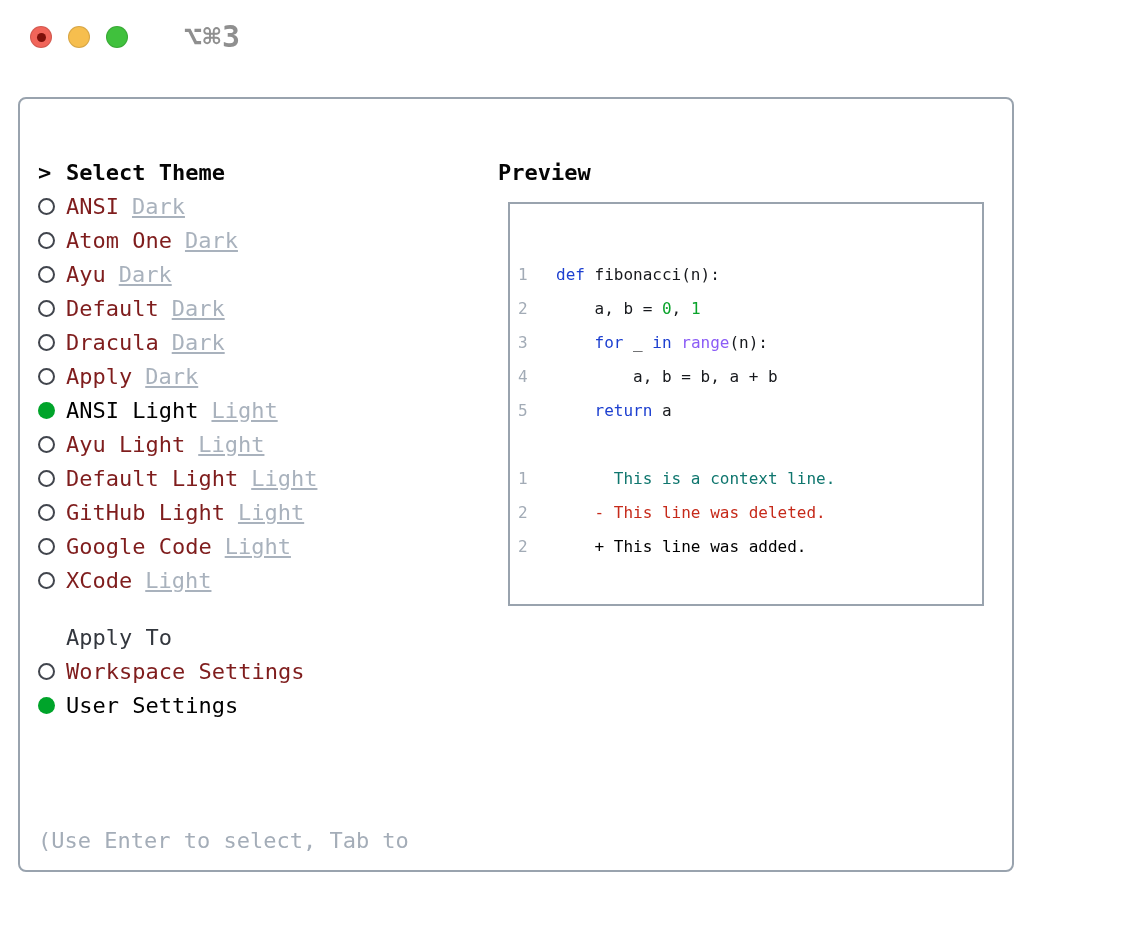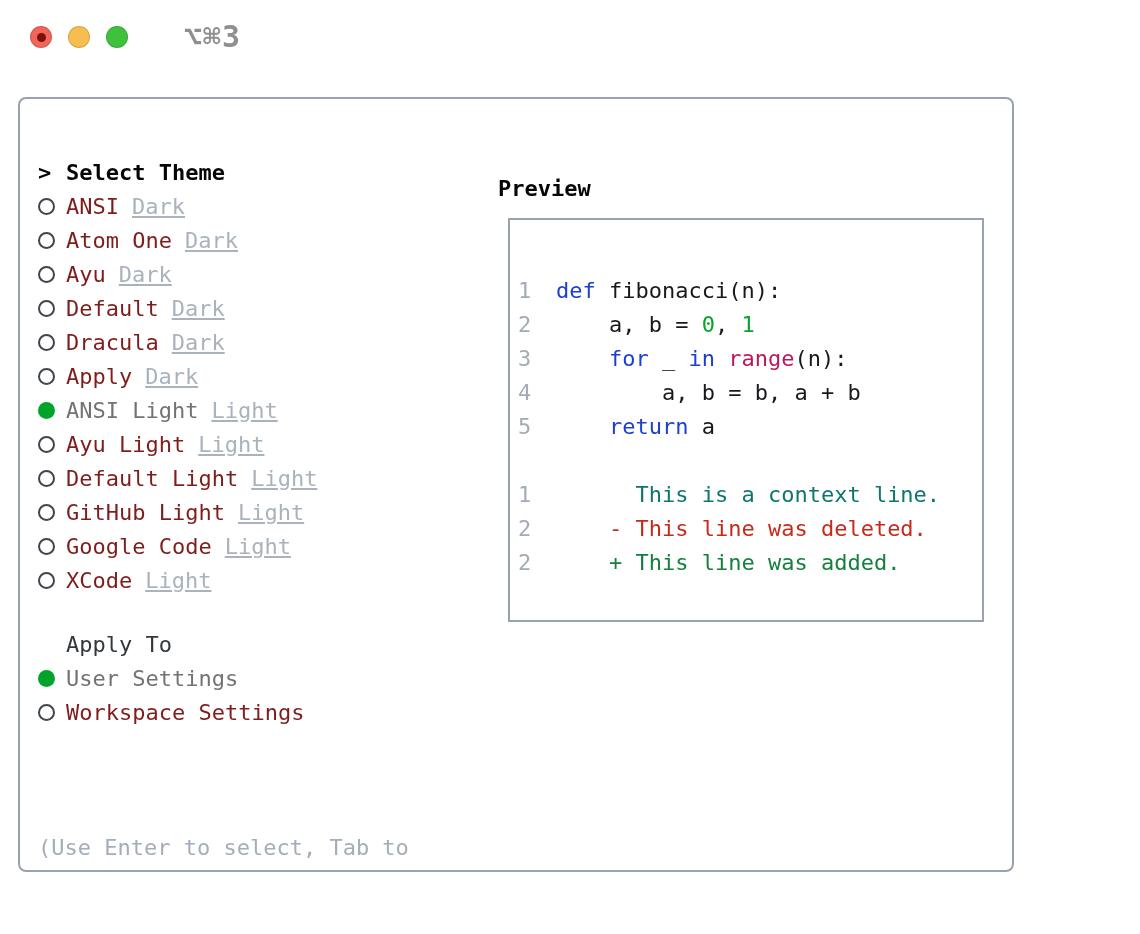--- a/index.html
+++ b/index.html
@@ -20,49 +20,49 @@
   .shortcut{margin-left:40px;font-size:30px;font-weight:bold;color:#8f8f8f;letter-spacing:1px;line-height:22px;}
 
   
   .panel{
     position:absolute;left:18px;top:97px;width:996px;height:775px;
     border:2px solid #99a3ae;border-radius:8px;background:#fff;
     box-sizing:border-box;padding:56px 26px 0 18px;
     display:flex;
   }
   .col-left{width:460px;flex:none;}
-  .col-right{flex:1;margin-top:16px;}
+  .col-right{flex:1;}
 
   .row{display:flex;align-items:center;height:34px;font-size:22px;color:#33373e;white-space:pre;}
   .marker{width:28px;flex:none;display:flex;align-items:center;}
   .arrow{font-weight:bold;color:#050505;}
   .bold{font-weight:bold;color:#050505;}
   .circle{width:17px;height:17px;border-radius:50%;border:2px solid #41454d;box-sizing:border-box;}
   .circle.selected{border:none;background:#00a42a;}
   .name{color:#7f1d1d;}
-  .name.selected-text{color:#737373;}
+  .name.selected-text{color:#000000;}
   .variant{color:#a9b2bd;margin-left:13px;text-decoration:underline;}
-  .apply-section{margin-top:30px;}
+  .apply-section{margin-top:23px;}
   .hint{margin-top:34px;color:#a4adb8;font-size:22px;line-height:34px;white-space:pre;}
 
   
   .preview-box{
     margin:13px 0 0 10px;width:476px;height:404px;
     border:2px solid #99a3ae;box-sizing:border-box;
     padding:54px 0 0 8px;background:#fff;overflow:hidden;
   }
-  .pline{height:34px;line-height:34px;font-size:22px;white-space:pre;}
+  .pline{height:34px;line-height:34px;font-size:16px;white-space:pre;}
   .lnum{display:inline-block;width:38px;color:#a2abb6;}
   .tok-plain{color:#17191d;}
   .tok-keyword{color:#1c3fd0;}
-  .tok-builtin{color:#be185d;}
+  .tok-builtin{color:#8b5cf6;}
   .tok-number{color:#0aa32b;}
   .tok-context{color:#0f766e;}
   .tok-deleted{color:#c62a1a;}
-  .tok-added{color:#15803d;}
+  .tok-added{color:#000000;}
 </style>
 </head>
 <body>
 
 <div class="screen">
 
   <div class="titlebar">
     <span class="light red">
       <span class="dot"></span>
     </span>
@@ -93,22 +93,22 @@
           <div class="row"><span class="marker"><span class="circle"></span></span><span class="name">Google Code</span><span class="variant">Light</span></div>
           <div class="row"><span class="marker"><span class="circle"></span></span><span class="name">XCode</span><span class="variant">Light</span></div>
         </div>
 
       <div class="apply-section">
         <div class="row">
           <span class="marker"></span>
           <span>Apply To</span>
         </div>
         <div id="apply-list">
+            <div class="row"><span class="marker"><span class="circle"></span></span><span class="name">Workspace Settings</span></div>
             <div class="row"><span class="marker"><span class="circle selected"></span></span><span class="name selected-text">User Settings</span></div>
-            <div class="row"><span class="marker"><span class="circle"></span></span><span class="name">Workspace Settings</span></div>
           </div>
       </div>
 
       <div class="hint">
         <div>(Use Enter to select, Tab to</div>
         
       </div>
     </div>
 
     <div class="col-right">

